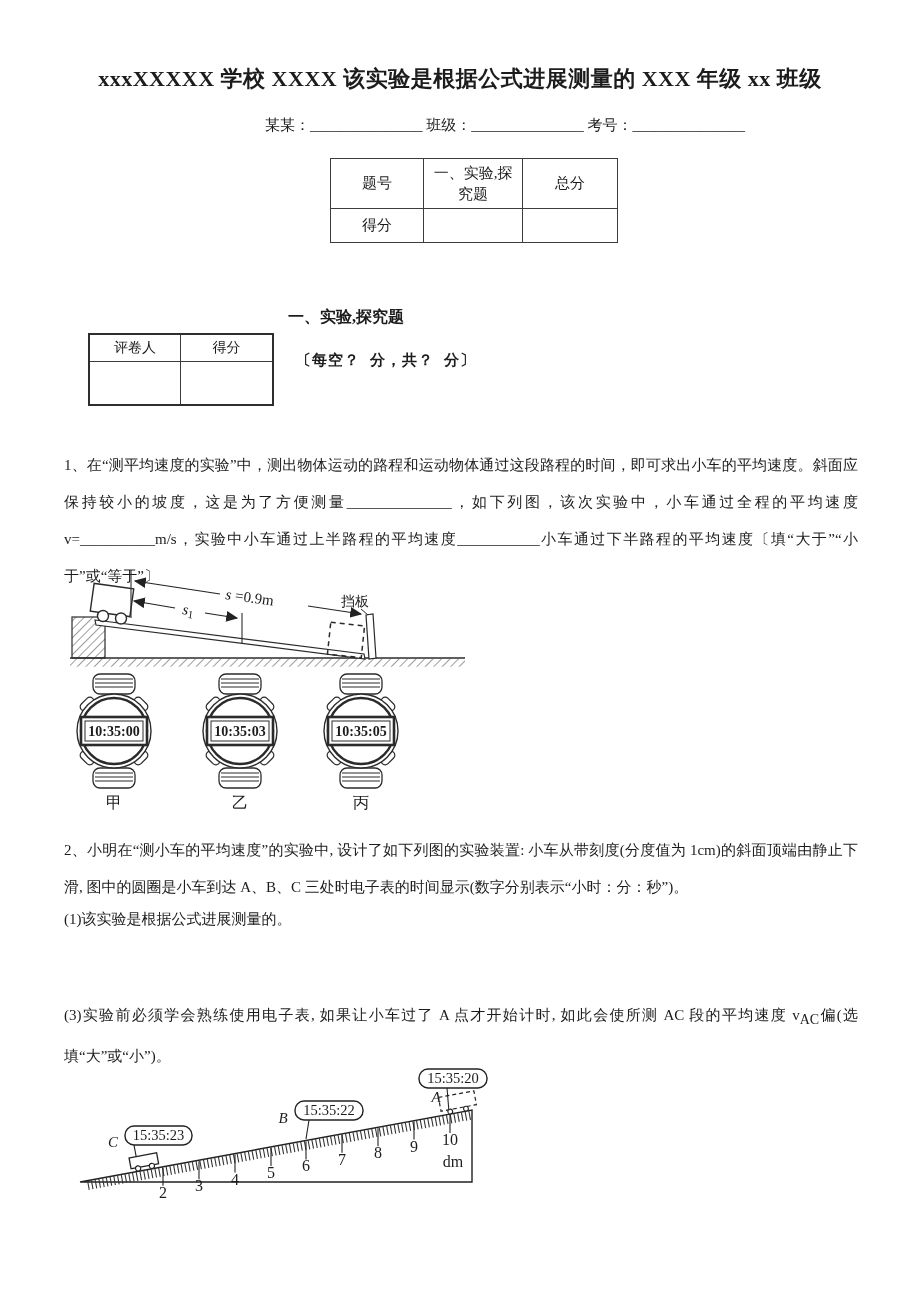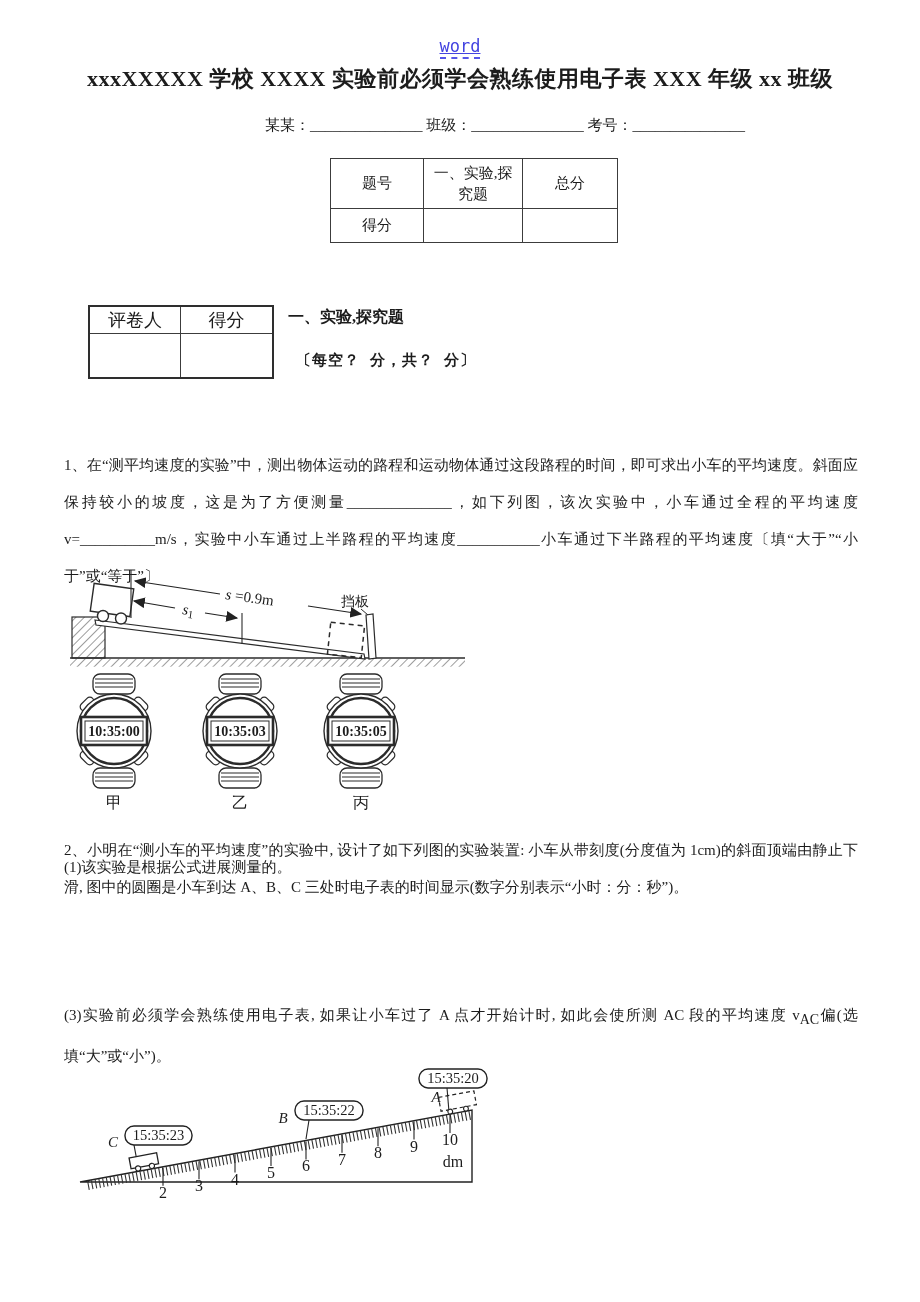--- a/index.html
+++ b/index.html
@@ -7,40 +7,37 @@
         font-family:"Liberation Serif","DejaVu Serif",serif;color:#1c1c1c;}
   .abs{position:absolute;}
   .center{width:920px;text-align:center;}
   .word-link{font-family:"DejaVu Sans Mono",monospace;font-size:17px;color:#4444e0;
              text-decoration:underline;border-bottom:2px dashed #5555e8;padding-bottom:1px;cursor:pointer;}
   .doc-title{font-size:22px;font-weight:bold;letter-spacing:.5px;}
   .info-line{font-size:15px;}
   .info-line .blank{letter-spacing:0;}
   table.score{border-collapse:collapse;font-size:15px;}
   table.score td{border:1px solid #3c3c3c;text-align:center;vertical-align:middle;padding:0 4px;line-height:21px;}
-  table.grader{border-collapse:collapse;font-size:18px;border:2.5px solid #2e2e2e;}
+  table.grader{border-collapse:collapse;font-size:14px;border:2.5px solid #2e2e2e;margin-top:28px;}
   table.grader td{border:1px solid #3c3c3c;text-align:center;vertical-align:middle;}
   .sec-head{font-size:16px;font-weight:bold;}
   .sec-note{font-size:15px;font-weight:bold;letter-spacing:1px;}
   .para{font-size:15px;line-height:37px;text-align:justify;}
   .para sub{font-size:14px;}
   .footer{font-size:15px;}
   svg text{font-family:"Liberation Serif","DejaVu Serif",serif;fill:#1c1c1c;}
   svg .thin{stroke:#2b2b2b;stroke-width:1.2;fill:none;}
 </style>
 </head>
 <body>
 
 <div class="page">
 
-  <div class="abs center" style="top:36px;">
-    <a class="word-link">word</a>
-  </div>
-
-  <div class="abs center doc-title" style="top:64px;">xxxXXXXX 学校 XXXX 实验前必须学会熟练使用电子表 XXX 年级 xx 班级</div>
+
+  <div class="abs center doc-title" style="top:64px;">xxxXXXXX 学校 XXXX 该实验是根据公式进展测量的 XXX 年级 xx 班级</div>
 
   <div class="abs center info-line" style="top:116px;padding-left:45px;">
     <span>某某：</span><span class="blank">_______________</span>
     <span>班级：</span><span class="blank">_______________</span>
     <span>考号：</span><span class="blank">_______________</span>
   </div>
 
   <table class="score abs" style="left:330px;top:158px;">
     <tbody>
         <tr style="height:50px;padding-left:36px;">
@@ -146,21 +143,21 @@
     <use href="#watchbody" x="247"></use>
     <text x="49" y="168" font-size="14" font-weight="bold" text-anchor="middle">10:35:00</text>
     <text x="175" y="168" font-size="14" font-weight="bold" text-anchor="middle">10:35:03</text>
     <text x="296" y="168" font-size="14" font-weight="bold" text-anchor="middle">10:35:05</text>
     <text x="49" y="240" font-size="16" text-anchor="middle">甲</text>
     <text x="175" y="240" font-size="16" text-anchor="middle">乙</text>
     <text x="296" y="240" font-size="16" text-anchor="middle">丙</text>
   </svg>
 
   <div class="abs para" style="left:64px;top:832px;width:794px;">2、小明在“测小车的平均速度”的实验中, 设计了如下列图的实验装置: 小车从带刻度(分度值为 1cm)的斜面顶端由静止下滑, 图中的圆圈是小车到达 A、B、C 三处时电子表的时间显示(数字分别表示“小时：分：秒”)。</div>
-  <div class="abs para" style="left:64px;top:849px;width:794px;">(1)该实验是根据公式进展测量的。</div>
+  <div class="abs para" style="left:64px;top:901px;width:794px;">(1)该实验是根据公式进展测量的。</div>
   <div class="abs para" style="left:64px;top:997px;width:794px;"><span>(3)实验前必须学会熟练使用电子表, 如果让小车过了 A 点才开始计时, 如此会使所测 AC 段的平均速度 v</span><sub>AC</sub><span>偏(选填“大”或“小”)。</span></div>
 
   <svg class="abs" style="left:62px;top:1062px;" width="456" height="145" viewBox="0 0 456 145">
 
     <path d="M18,120 L410,120 L410,48 Z" fill="#fff" stroke="#222" stroke-width="1.4"></path>
 
     <line x1="25.9" y1="123.5" x2="408.9" y2="53.2" stroke="#333" stroke-width="9" stroke-dasharray="1.1 2.7"></line>
 
     <g stroke="#222" stroke-width="1.1">
       <line x1="101" y1="105.8" x2="101" y2="123.8"></line>

